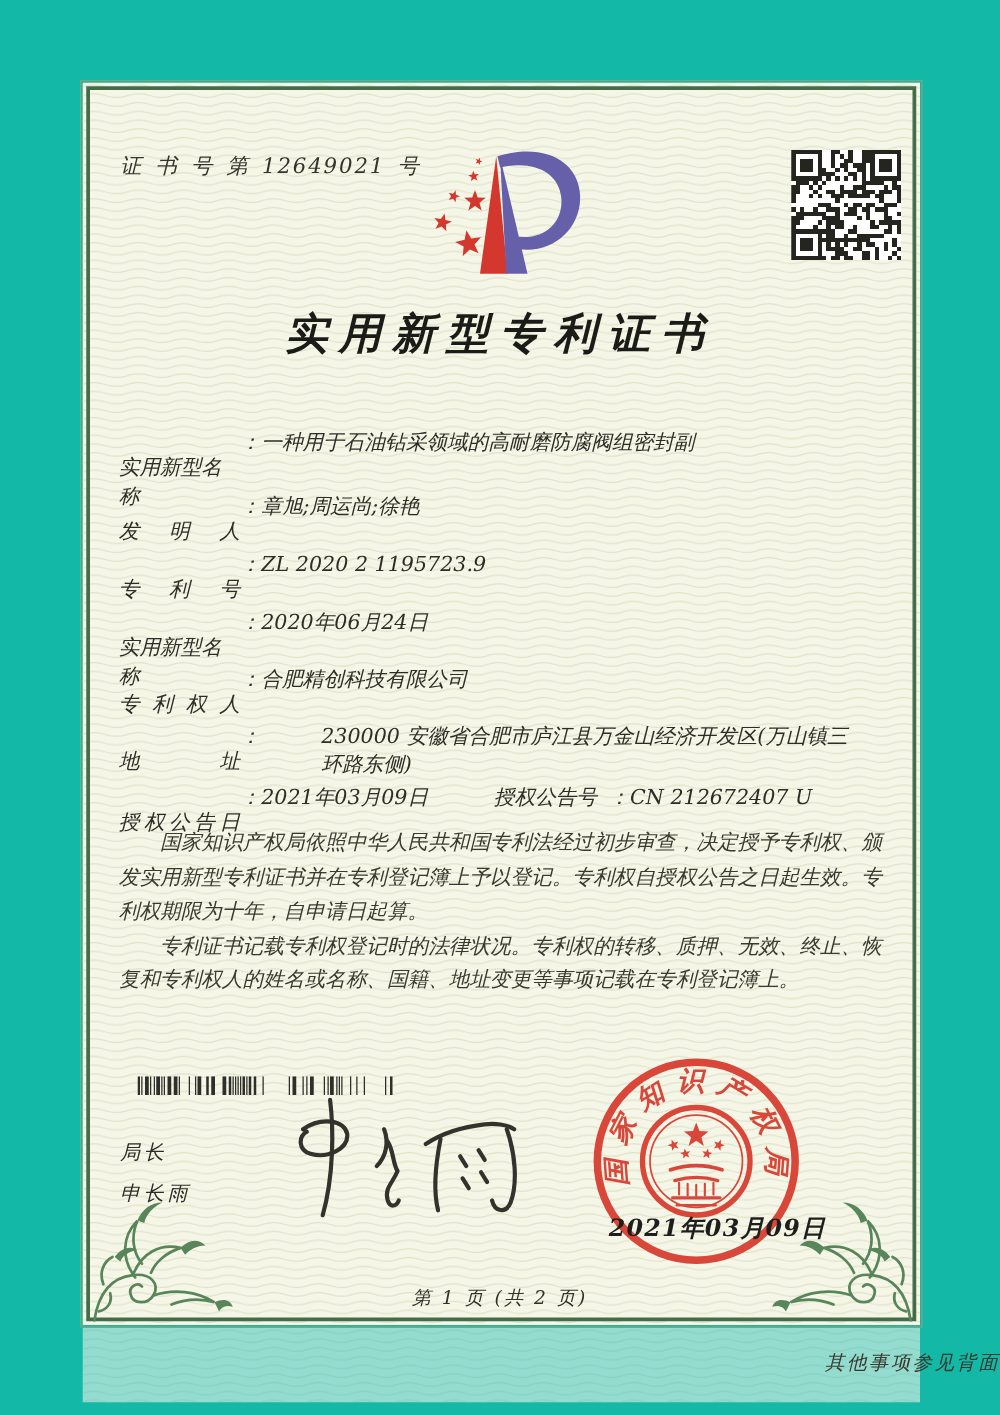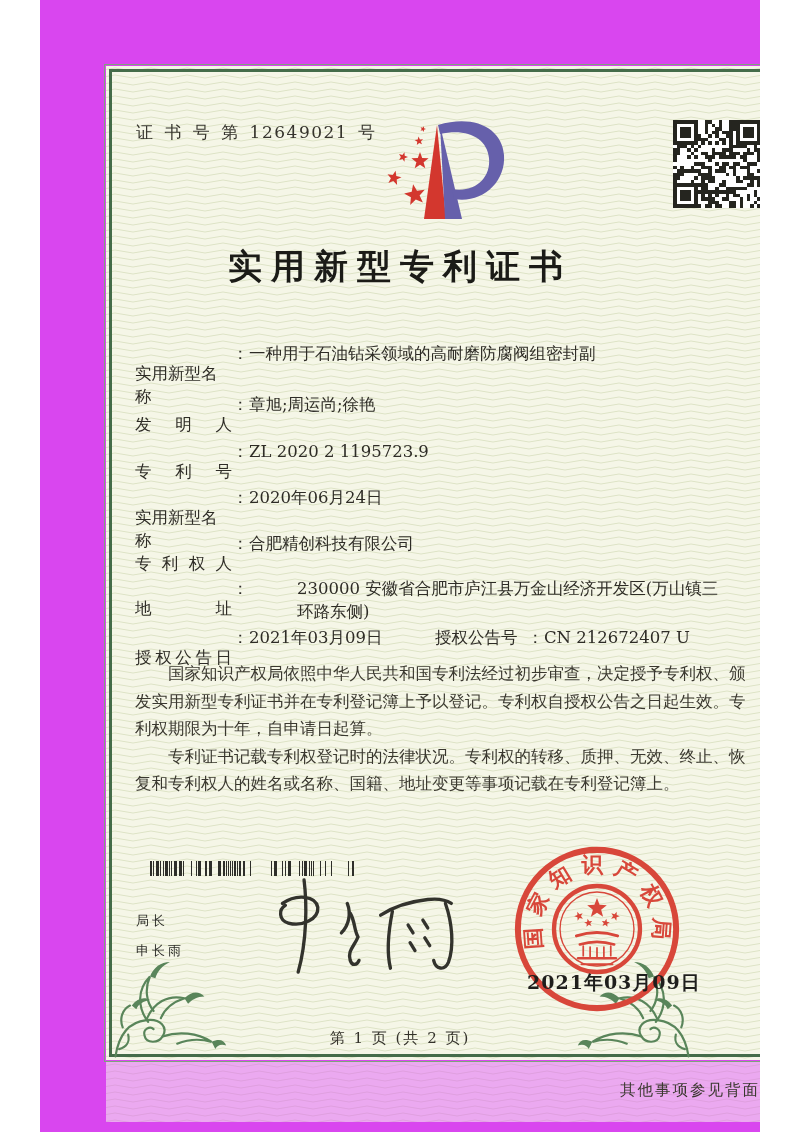--- a/index.html
+++ b/index.html
@@ -1,21 +1,22 @@
 <!DOCTYPE html>
 <html><head>
 <meta charset="utf-8">
 <style>
   * { margin:0; padding:0; box-sizing:border-box; }
   html,body { background:#ffffff; }
   .page {
-    position:relative; width:720px; height:1132px; margin:0 auto;
-    background:#d946ef; overflow:hidden;
+    position:relative; width:800px; height:1132px; margin:0 auto;
+    background:#14b8a6; overflow:hidden;
     font-family:"DejaVu Serif","Liberation Serif",serif;
     color:#2e2c26;
+    font-style:italic;
   }
   .waves { position:absolute; left:66px; top:66px; width:670px; height:994px; }
   .waves-footer { position:absolute; left:66px; top:1062px; width:670px; height:60px; opacity:.55; }
   .border-outer { position:absolute; left:64px; top:64px; width:674px; height:998px; border:1px solid #7fa37c; }
   .border-inner { position:absolute; left:69px; top:69px; width:664px; height:988px; border:3px solid #446c49; }
   .flourish { position:absolute; width:118px; height:118px; }
   .flourish-bl { left:70px; top:942px; }
   .flourish-br { right:66px; top:942px; transform:scaleX(-1); }
 
   .cert-no { position:absolute; left:96px; top:121px; font-size:17px; letter-spacing:1.5px; word-spacing:3px; color:#35332c; }
@@ -34,21 +35,21 @@
   .flabel2 { width:92px; flex:none; }
 
   .body-text { position:absolute; left:95px; top:660px; width:618px;
                font-size:16.5px; line-height:27.5px; color:#3a382f; }
   .body-text p { text-indent:2em; }
 
   .barcode { position:absolute; left:110px; top:861px; width:205px; height:15px; }
   .signature { position:absolute; left:213px; top:870px; width:216px; height:113px; }
   .officer { position:absolute; left:96px; top:912px;
              font-family:"DejaVu Sans","Liberation Sans",sans-serif;
-             font-size:13px; letter-spacing:3px; color:#2c2c28; }
+             font-size:16px; letter-spacing:3px; color:#2c2c28; }
   .officer div { margin-bottom:12px; }
 
   .seal { position:absolute; left:471px; top:843px; width:172px; height:172px; }
   .seal-date { position:absolute; left:487px; top:970px; font-size:19px; font-weight:600;
                letter-spacing:1px; color:#1e1e1c; }
 
   .page-number { position:absolute; left:0; right:0; top:1029px; text-align:center;
                  font-size:15px; letter-spacing:2px; color:#33312a; }
   .back-note { position:absolute; left:0; right:0; top:1080px; text-align:right;
                font-size:15.5px; letter-spacing:2px; color:#3a382f; }

